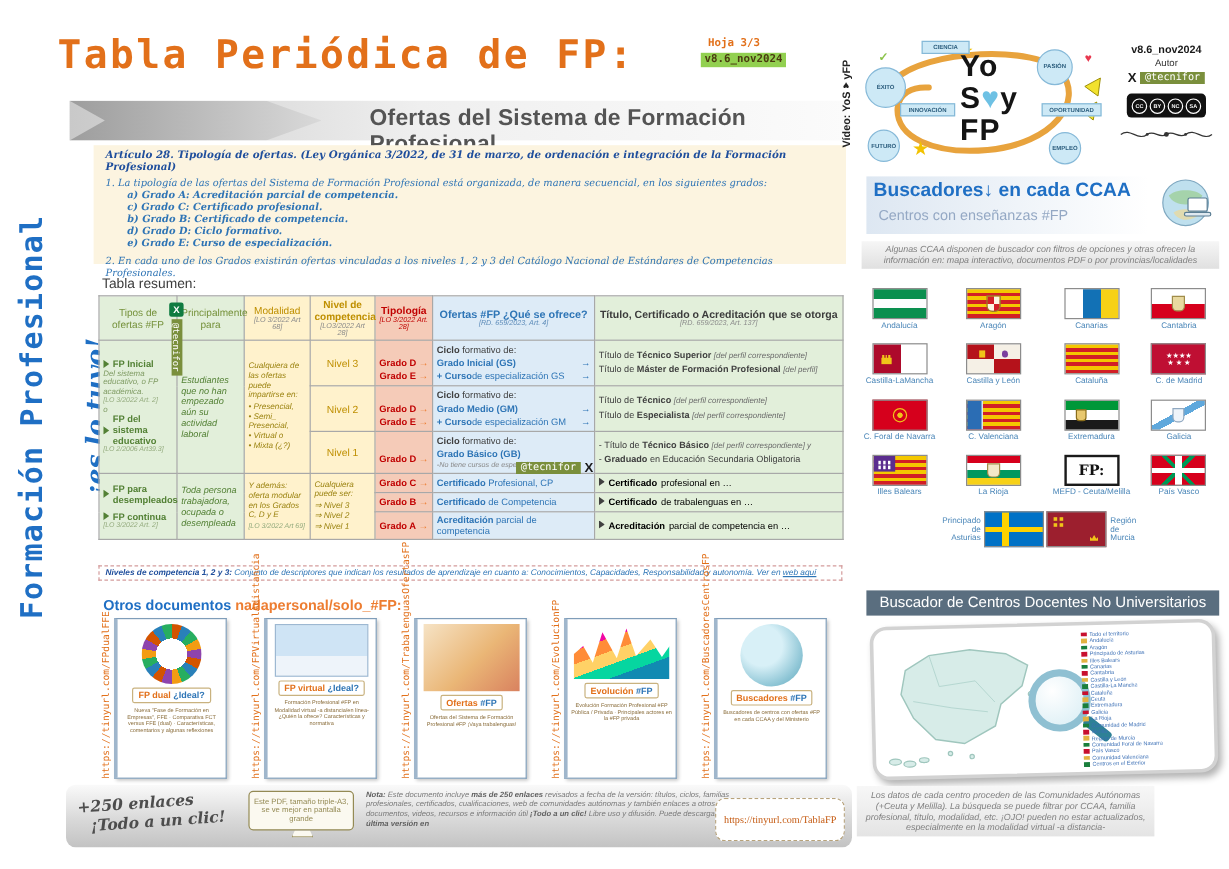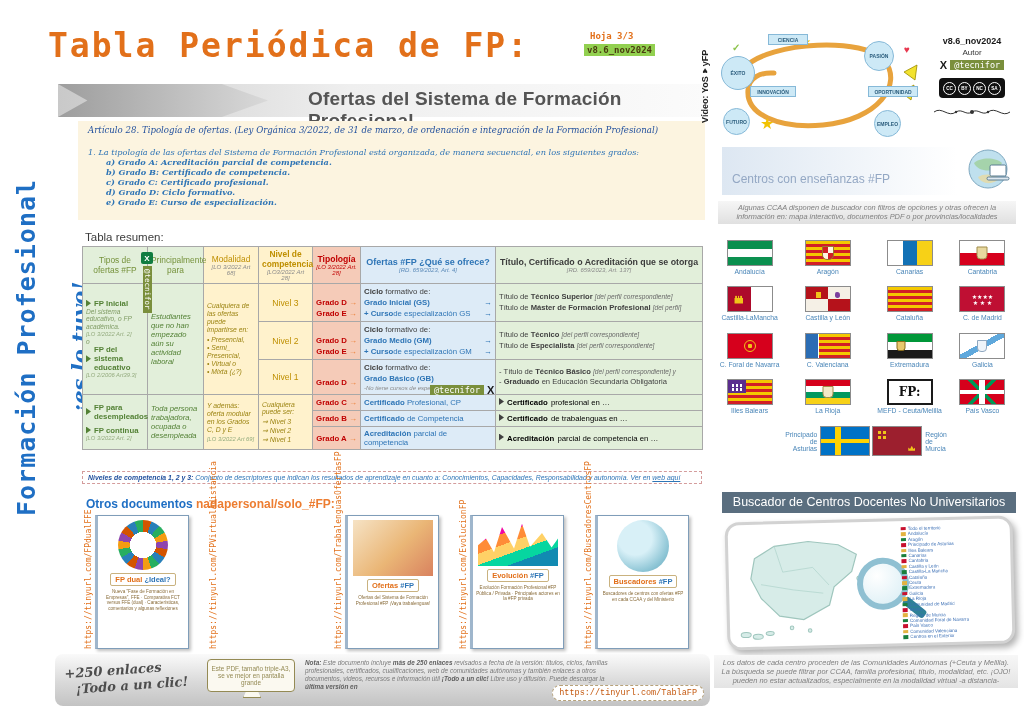--- a/index.html
+++ b/index.html
@@ -16,21 +16,21 @@
   .sheet-no{position:absolute;left:590px;top:31px;font-family:"DejaVu Sans Mono",monospace;font-size:9px;font-weight:bold;color:#E2701A}
   .ver-chip{position:absolute;left:584px;top:44px;font-family:"DejaVu Sans Mono",monospace;font-size:9px;font-weight:bold;color:#4a3b10;background:#92D050;padding:1px 3px}
 
   
   .banner{position:absolute;left:58px;top:84px;width:648px;height:33px;background:linear-gradient(90deg,#c9c9c9,#efefef 45%,#fbfbfb)}
   .banner-chevron{position:absolute;left:0;top:0;bottom:0;width:210px;background:linear-gradient(90deg,#9d9d9d,#d9d9d9);clip-path:polygon(0 0,78% 0,100% 50%,78% 100%,0 100%,14% 50%)}
   .banner-text{position:absolute;left:250px;top:4px;font-size:19px;font-weight:bold;color:#545454;letter-spacing:0.2px}
 
   
   .article{position:absolute;left:78px;top:121px;width:627px;height:99px;background:#FCF4E0;padding:4px 10px;font-family:"DejaVu Serif",serif;font-style:italic;color:#2E74B5}
-  .art-title{font-size:8.6px;font-weight:normal;color:#1F4E9C;margin-bottom:12px}
+  .art-title{font-size:8.6px;font-weight:bold;color:#1F4E9C;margin-bottom:2px}
   .art-p{font-size:8.2px;line-height:10px}
   .art-grade{font-size:8.2px;font-weight:bold;margin-left:18px;line-height:10px}
   .art-p2{font-size:8.2px;margin-top:5px}
 
   
   .tabla-label{position:absolute;left:85px;top:231px;font-size:11.5px;color:#3b3b3b}
   .fp-table{position:absolute;left:82px;top:246px;width:620px;border-collapse:collapse;table-layout:fixed}
   .fp-table th,.fp-table td{border:1px solid #a8a8a8;padding:2px 3px;vertical-align:middle}
   .fp-table thead th{height:36px;text-align:center}
   .th-g1{background:#E2EFDA;color:#76923C;font-size:8.4px;font-weight:normal}
@@ -118,21 +118,21 @@
   .doc-sub{font-size:4.6px;color:#8a6d3b;text-align:center;line-height:5.6px}
 
   
   .footer-bar{position:absolute;left:55px;top:654px;width:655px;height:52px;background:linear-gradient(180deg,#fafafa,#d9d9d9 55%,#c3c3c3);border-radius:8px}
   .links-note{position:absolute;left:10px;top:8px;transform:rotate(-4deg);font-family:"DejaVu Serif",serif;font-style:italic;font-weight:bold;font-size:13px;color:#4d4d4d;line-height:16px}
   .links-note .l2{margin-left:10px}
   .pdf-box{position:absolute;left:152px;top:5px;width:88px;height:33px;border:1px solid #948A54;background:#FBF9F0;border-radius:4px;font-size:6.4px;color:#948A54;display:flex;align-items:center;justify-content:center;text-align:center;padding:2px}
   .pdf-stand{position:absolute;left:188px;top:38px;width:18px;height:6px;background:#FBF9F0;border:1px solid #948A54;border-top:none;clip-path:polygon(15% 0,85% 0,100% 100%,0 100%)}
   .foot-note{position:absolute;left:250px;top:5px;width:318px;font-size:6.4px;font-style:italic;color:#7a7a7a;line-height:8px}
   .foot-note b{color:#5f5f5f}
-  .tiny-chip{position:absolute;right:6px;bottom:5px;border:1px dashed #b7a27a;border-radius:8px;padding:2px 6px;color:#C55A11;font-family:Liberation Mono, monospace;font-size:8.5px;background:#fff;cursor:pointer}
+  .tiny-chip{position:absolute;right:6px;bottom:5px;border:1px dashed #b7a27a;border-radius:8px;padding:12px 6px;color:#C55A11;font-family:Liberation Serif, serif;font-size:8.5px;background:#fff;cursor:pointer}
 
   
   .video-label{position:absolute;left:700px;top:30px;height:112px;writing-mode:vertical-rl;transform:rotate(180deg);font-size:9px;font-weight:bold;color:#222;text-align:center}
   .logo-box{position:absolute;left:716px;top:30px;width:207px;height:108px;background:#fff;overflow:hidden}
   .logo-path{position:absolute;inset:0}
   .logo-words{position:absolute;left:84px;top:12px;text-align:left;color:#141414;font-weight:900;font-size:25px;line-height:27px;letter-spacing:1px}
   .logo-heart{color:#6EC1E4}
   .bubble{position:absolute;background:#CDE9F6;border:1px solid #86B9D8;color:#2b5d7d;font-size:5px;font-weight:bold;display:flex;align-items:center;justify-content:center;text-align:center}
   .bubbles .bubble:nth-child(1){left:5px;top:26px;width:34px;height:34px;border-radius:50%}
   .bubbles .bubble:nth-child(2){left:52px;top:4px;width:40px;height:11px}
@@ -212,21 +212,21 @@
   .spain-map{position:absolute;left:4px;top:4px}
   .mag{position:absolute;left:128px;top:36px}
   .mag-lens{width:52px;height:52px;border-radius:50%;border:6px solid #8fc0d2;background:radial-gradient(circle at 35% 30%,#ffffff,#d8edf4)}
   .mag-handle{position:absolute;left:44px;top:46px;width:26px;height:9px;background:#2e8196;transform:rotate(40deg);border-radius:3px}
   .cl-list{position:absolute;right:5px;top:5px;width:104px}
   .cl-row{display:flex;align-items:center;gap:2px;line-height:5.4px}
   .cl-chip{width:5px;height:3.5px;background:#c8102e;flex:none}
   .cl-row:nth-child(3n) .cl-chip{background:#1a7f3c}
   .cl-row:nth-child(3n+2) .cl-chip{background:#e3b341}
   .cl-txt{font-size:4.6px;color:#3b6fb5;white-space:nowrap;overflow:hidden}
-  .centros-note{position:absolute;left:714px;top:655px;width:304px;background:linear-gradient(180deg,#f7f7f7,#e4e4e4);font-size:7.4px;font-style:italic;color:#7f7f7f;text-align:center;padding:3px 4px;line-height:9px}
+  .centros-note{position:absolute;left:714px;top:655px;width:248px;background:linear-gradient(180deg,#f7f7f7,#e4e4e4);font-size:7.4px;font-style:italic;color:#7f7f7f;text-align:center;padding:3px 4px;line-height:9px}
 </style>
 </head>
 <body>
 
 <div class="page">
 
   <div class="slogan">
     <span class="sl-main">Formación Profesional</span>
     <span class="sl-accent">¡es lo tuyo!</span>
   </div>
@@ -238,25 +238,26 @@
   <div class="banner">
     <div class="banner-chevron"></div>
     <div class="banner-text">Ofertas del Sistema de Formación Profesional</div>
   </div>
 
   <div class="article">
     <div class="art-title">Artículo 28. Tipología de ofertas. (Ley Orgánica 3/2022, de 31 de marzo, de ordenación e integración de la Formación Profesional)</div>
     <div class="art-p">1. La tipología de las ofertas del Sistema de Formación Profesional está organizada, de manera secuencial, en los siguientes grados:</div>
     <div>
         <div class="art-grade">a) Grado A: Acreditación parcial de competencia.</div>
+        <div class="art-grade">c) Grado C: Certificado profesional.</div>
         <div class="art-grade">b) Grado B: Certificado de competencia.</div>
-        <div class="art-grade">c) Grado C: Certificado profesional.</div>
         <div class="art-grade">d) Grado D: Ciclo formativo.</div>
         <div class="art-grade">e) Grado E: Curso de especialización.</div>
       </div>
+    <div class="art-p2">2. En cada uno de los Grados existirán ofertas vinculadas a los niveles 1, 2 y 3 del Catálogo Nacional de Estándares de Competencias Profesionales.</div>
   </div>
 
   <div class="tabla-label">Tabla resumen:</div>
   <table class="fp-table">
     <colgroup>
       <col style="width:65px">
         <col style="width:56px">
         <col style="width:55px">
         <col style="width:54px">
         <col style="width:48px">
@@ -478,20 +479,25 @@
       <div class="doc">
       <span class="doc-link">https://tinyurl.com/FPdualFFE</span>
       <div class="doc-cover">
         <div class="doc-art art-collage"></div>
         <div class="doc-title"><span class="dt-main">FP dual</span> <span class="dt-badge">¿Ideal?</span></div>
         <div class="doc-sub">Nueva "Fase de Formación en Empresas", FFE · Comparativa FCT versus FFE (dual) · Características, comentarios y algunas reflexiones</div>
       </div>
     </div>
       <div class="doc">
       <span class="doc-link">https://tinyurl.com/FPVirtualAdistancia</span>
+      <div class="doc-cover">
+        <div class="doc-art art-desk"></div>
+        <div class="doc-title"><span class="dt-main">FP virtual</span> <span class="dt-badge">¿Ideal?</span></div>
+        <div class="doc-sub">Formación Profesional #FP en Modalidad virtual -a distancia/en línea- ¿Quién la ofrece? Características y normativa</div>
+      </div>
     </div>
       <div class="doc">
       <span class="doc-link">https://tinyurl.com/TrabalenguasOfertasFP</span>
       <div class="doc-cover">
         <div class="doc-art art-stress"></div>
         <div class="doc-title"><span class="dt-main">Ofertas</span> <span class="dt-badge">#FP</span></div>
         <div class="doc-sub">Ofertas del Sistema de Formación Profesional #FP ¡Vaya trabalenguas!</div>
       </div>
     </div>
       <div class="doc">
@@ -529,20 +535,25 @@
   <div class="logo-box">
     <svg class="logo-path" width="207" height="108" viewBox="0 0 207 108">
       <path d="M28,38 C55,10 150,8 168,30 C188,54 162,90 107,95 C62,99 30,84 32,60 C33,48 44,42 58,43" fill="none" stroke="#E8A33D" stroke-width="5" stroke-linecap="round"></path>
       <polygon points="185,62 198,55 195,70" fill="#f2e22e" stroke="#9a8a00" stroke-width="0.8"></polygon>
       <polygon points="188,42 201,35 199,50" fill="#f2e22e" stroke="#9a8a00" stroke-width="0.8"></polygon>
     </svg>
     <span class="deco check" style="left:16px;top:12px">✓</span>
     <span class="deco star" style="left:86px;top:6px">★</span>
     <span class="deco heart" style="left:188px;top:14px">♥</span>
     <span class="deco star" style="left:44px;top:84px;font-size:16px">★</span>
+    <div class="logo-words">
+      <div><span>Yo</span></div>
+      <div><span>S</span><span class="logo-heart">♥</span><span>y</span></div>
+      <div><span>FP</span></div>
+    </div>
     <div class="bubbles">
         <span class="bubble">ÉXITO</span>
         <span class="bubble">CIENCIA</span>
         <span class="bubble">PASIÓN</span>
         <span class="bubble">INNOVACIÓN</span>
         <span class="bubble">OPORTUNIDAD</span>
         <span class="bubble">FUTURO</span>
         <span class="bubble">EMPLEO</span>
       </div>
   </div>
@@ -562,20 +573,21 @@
       </div>
     <svg class="flourish" width="80" height="12" viewBox="0 0 80 12">
       <path d="M2,6 C10,0 16,12 24,6 C30,2 34,10 40,6 C46,2 50,10 56,6 C64,0 70,12 78,6" stroke="#333" fill="none" stroke-width="1"></path>
       <circle cx="40" cy="6" r="2" fill="#333"></circle>
         <circle cx="24" cy="6" r="1.2" fill="#333"></circle>
         <circle cx="56" cy="6" r="1.2" fill="#333"></circle>
     </svg>
   </div>
 
   <div class="busc-band">
+    <div class="busc-title">Buscadores↓ en cada CCAA</div>
     <div class="busc-sub">Centros con enseñanzas #FP</div>
     <svg class="globe" width="52" height="48" viewBox="0 0 52 48">
       <circle cx="26" cy="22" r="19" fill="#bfe0ee" stroke="#7fa8c0"></circle>
       <path d="M12,16 C18,10 34,10 40,16 C36,26 16,26 12,16 Z" fill="#9fd09a" opacity="0.8"></path>
       <path d="M16,30 C22,26 32,27 38,31 C32,38 20,38 16,30 Z" fill="#e8d9a0" opacity="0.8"></path>
       <rect x="28" y="18" width="16" height="11" rx="1.5" fill="#fff" stroke="#5a7d93"></rect>
       <rect x="25" y="30" width="22" height="3" rx="1.5" fill="#dfe9f0" stroke="#5a7d93"></rect>
     </svg>
   </div>
   <div class="ccaa-note">Algunas CCAA disponen de buscador con filtros de opciones y otras ofrecen la información en: mapa interactivo, documentos PDF o por provincias/localidades</div>

